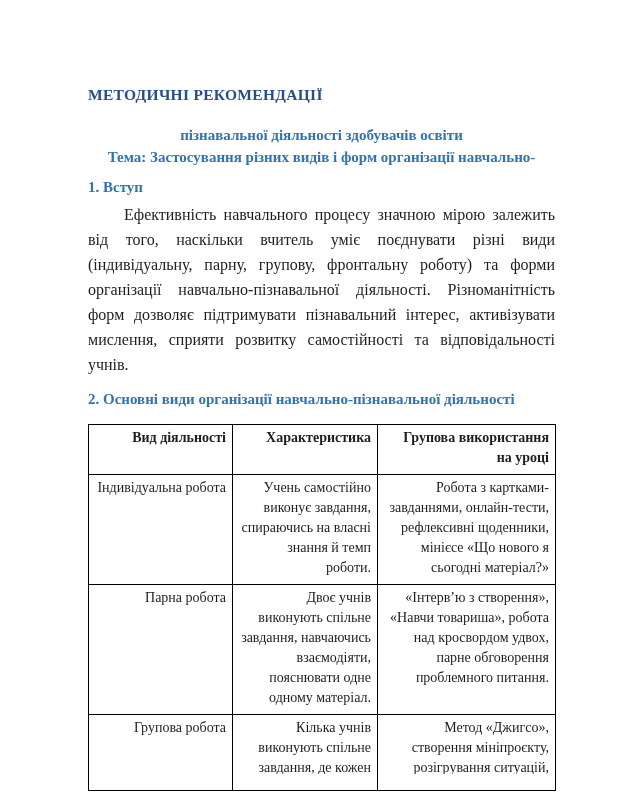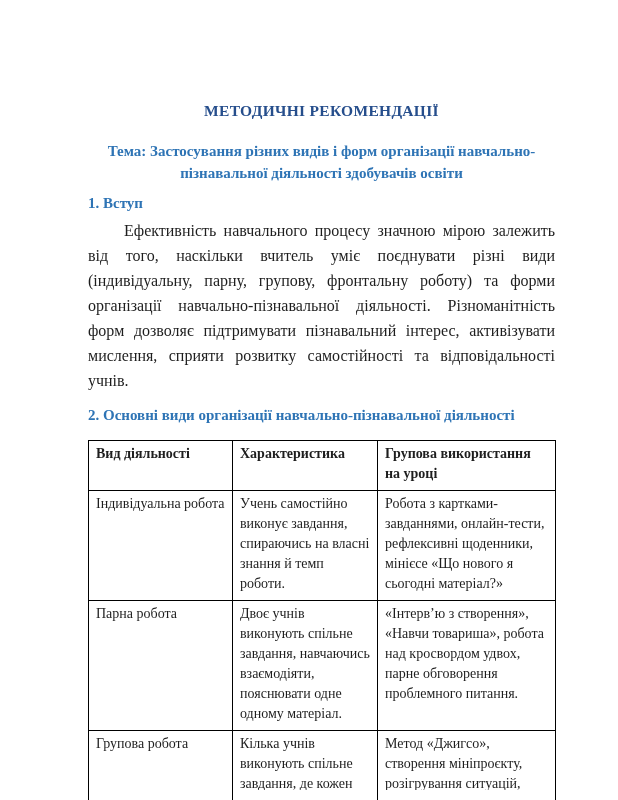--- a/index.html
+++ b/index.html
@@ -12,25 +12,25 @@
     width: 618px;
     height: 800px;
     box-sizing: border-box;
     padding: 84px 63px 0 88px;
     background: #ffffff;
     overflow: hidden;
     font-family: "Liberation Serif", "DejaVu Serif", serif;
     color: var(--c-text, #1e1e1e);
   }
   .doc-title {
-    margin: 16px;
+    margin: 0;
     font-size: 15.5px;
     line-height: 22px;
     font-weight: bold;
-    text-align: center;
+    text-align: left;
     letter-spacing: 0.3px;
     color: var(--c-title, #264e8c);
   }
   .doc-subtitle {
     margin-top: 18px;
     font-size: 15px;
     line-height: 22px;
     font-weight: bold;
     text-align: center;
     color: var(--c-subtitle, #2e74b5);
@@ -57,21 +57,21 @@
     width: 467px;
     table-layout: fixed;
     border-collapse: collapse;
   }
   .doc-table col.c1 { width: 144px; }
   .doc-table col.c2 { width: 145px; }
   .doc-table col.c3 { width: 178px; }
   .doc-table th, .doc-table td {
     border: 1px solid var(--c-border, #000000);
     vertical-align: top;
-    text-align: left;
+    text-align: right;
     font-size: 14px;
     line-height: 20px;
     padding: 3px 6px 6px 7px;
     overflow: hidden;
   }
   .doc-table th {
     font-weight: bold;
     height: 40px;
   }
   .doc-table tr.r1 td { height: 95px; }
@@ -83,22 +83,22 @@
   }
 </style>
 </head>
 <body>
 
 <div class="page">
 
   <h1 class="doc-title">МЕТОДИЧНІ РЕКОМЕНДАЦІЇ</h1>
 
   <div class="doc-subtitle">
+    <div>пізнавальної діяльності здобувачів освіти</div>
     <div>Тема: Застосування різних видів і форм організації навчально-</div>
-    <div>пізнавальної діяльності здобувачів освіти</div>
   </div>
 
   <h2 class="sec-heading first">1. Вступ</h2>
 
   <p class="body-par">Ефективність навчального процесу значною мірою залежить від того, наскільки вчитель уміє поєднувати різні види (індивідуальну, парну, групову, фронтальну роботу) та форми організації навчально-пізнавальної діяльності. Різноманітність форм дозволяє підтримувати пізнавальний інтерес, активізувати мислення, сприяти розвитку самостійності та відповідальності учнів.</p>
 
   <h2 class="sec-heading second">2. Основні види організації навчально-пізнавальної діяльності</h2>
 
   <table class="doc-table">
     <colgroup>

